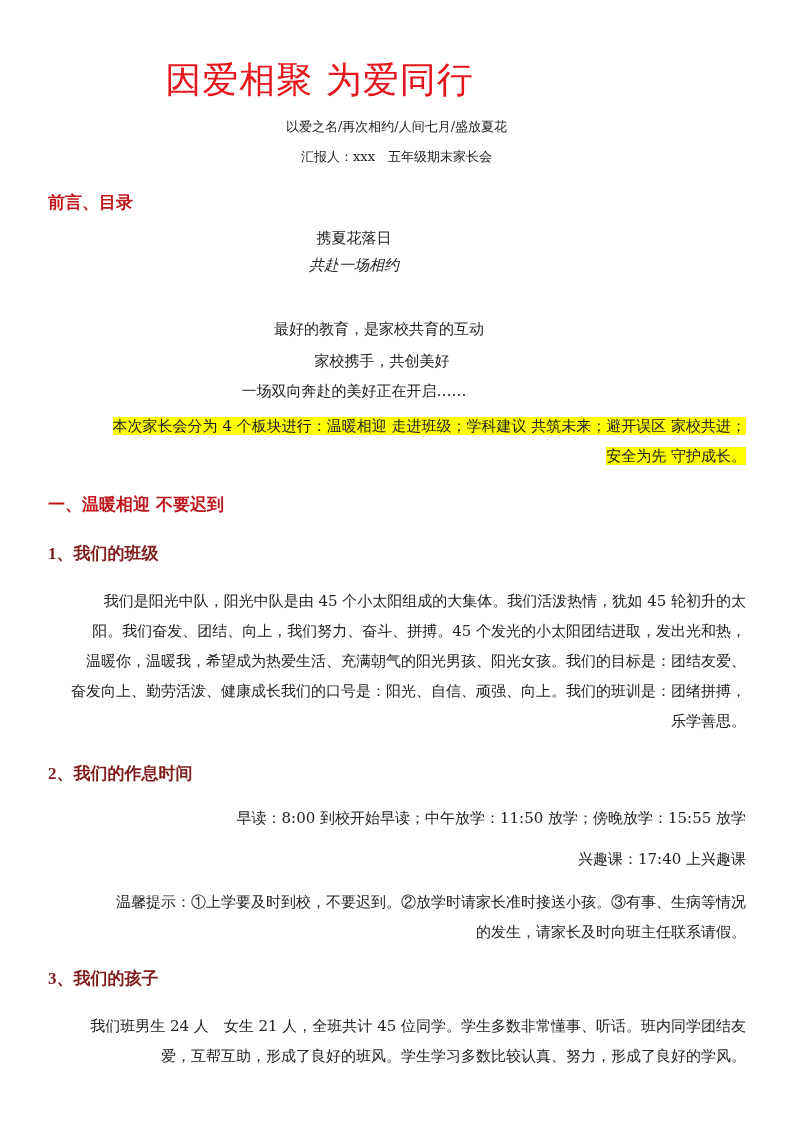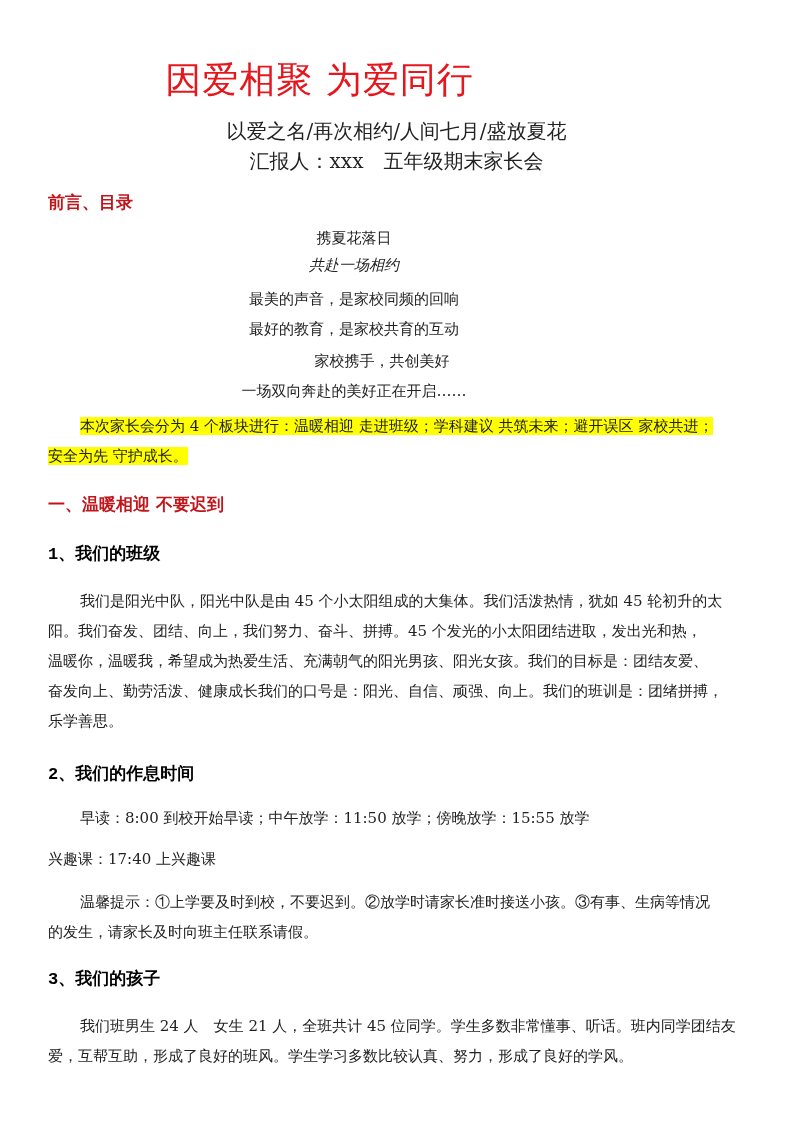--- a/index.html
+++ b/index.html
@@ -8,50 +8,49 @@
       font-family: "DejaVu Serif", "Liberation Serif", serif;
       color: #1a1a1a;
     }
     .page { position: absolute; left: 0; top: 0; width: 793px; height: 1122px; }
     .abs { position: absolute; white-space: nowrap; }
     .title {
       left: 0; width: 639px; top: 56px; text-align: center;
       font-size: 36px; color: #e5171d; letter-spacing: 1px;
       font-family: "DejaVu Sans", "Liberation Sans", sans-serif; font-weight: normal;
     }
-    .subtitle { left: 0; width: 793px; text-align: center; font-size: 20px; color: #222; }
+    .subtitle { left: 0; width: 793px; text-align: center; font-size: 13px; color: #222; }
     .h-red {
       left: 48px; font-size: 17px; font-weight: bold; color: #c0161b;
       font-family: "DejaVu Sans", "Liberation Sans", sans-serif;
     }
     .h-black {
-      left: 48px; font-size: 17px; font-weight: bold; color: #000000;
-      font-family: Liberation Mono, monospace;
+      left: 48px; font-size: 17px; font-weight: bold; color: #7f1d1d;
+      font-family: Liberation Serif, serif;
     }
     .poem { left: 0; width: 708px; text-align: center; font-size: 15px; color: #222; }
-    .para { left: 48px; width: 698px; font-size: 15px; color: #222; }
+    .para { left: 48px; width: 698px; font-size: 15px; color: #222; text-align: right; }
     .line { white-space: nowrap; height: 30px; line-height: 30px; }
     .indent { padding-left: 32px; }
     .hl { background: #ffff00; }
   </style>
 </head>
 <body>
 
 <div class="page">
 
   <div class="abs title">因爱相聚 为爱同行</div>
   <div class="abs subtitle" style="top:118px;">以爱之名/再次相约/人间七月/盛放夏花</div>
   <div class="abs subtitle" style="top:148px;">汇报人：xxx　五年级期末家长会</div>
 
   <div class="abs h-red" style="top:191px;">前言、目录</div>
 
   <div class="abs poem" style="top:229px;">携夏花落日</div>
   <div class="abs poem" style="top:256px;font-style:italic;">共赴一场相约</div>
-  <div class="abs poem" style="top:290px;">最美的声音，是家校同频的回响</div>
-  <div class="abs poem" style="top:320px;">最好的教育，是家校共育的互动</div>
+  <div class="abs poem" style="top:320px;padding-left:25px;">最好的教育，是家校共育的互动</div>
   <div class="abs poem" style="top:352px;padding-left:28px;">家校携手，共创美好</div>
   <div class="abs poem" style="top:382px;">一场双向奔赴的美好正在开启……</div>
 
   <div class="abs para" style="top:411px;">
     <div class="line indent"><span class="hl">本次家长会分为 4 个板块进行：温暖相迎 走进班级；学科建议 共筑未来；避开误区 家校共进；</span></div>
     <div class="line"><span class="hl">安全为先 守护成长。</span></div>
   </div>
 
   <div class="abs h-red" style="top:493px;">一、温暖相迎 不要迟到</div>
 

